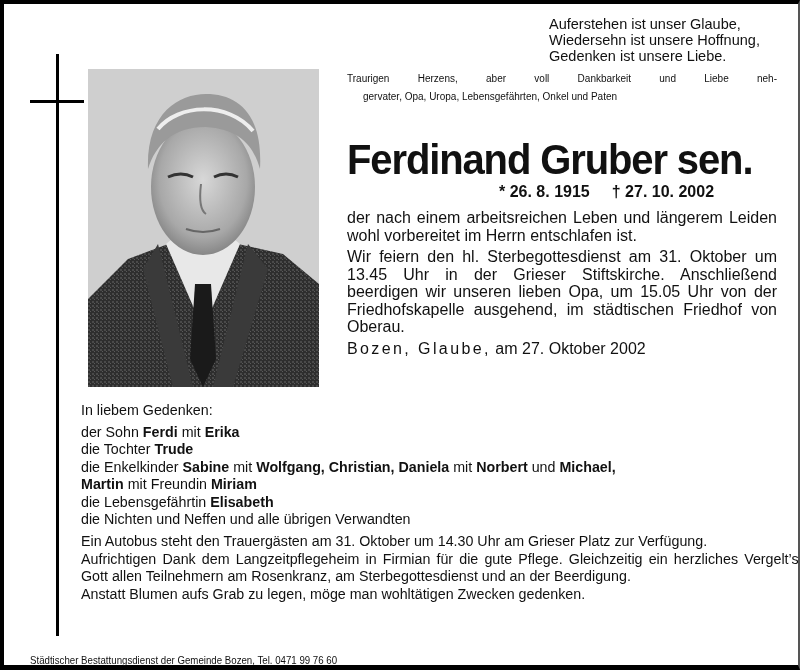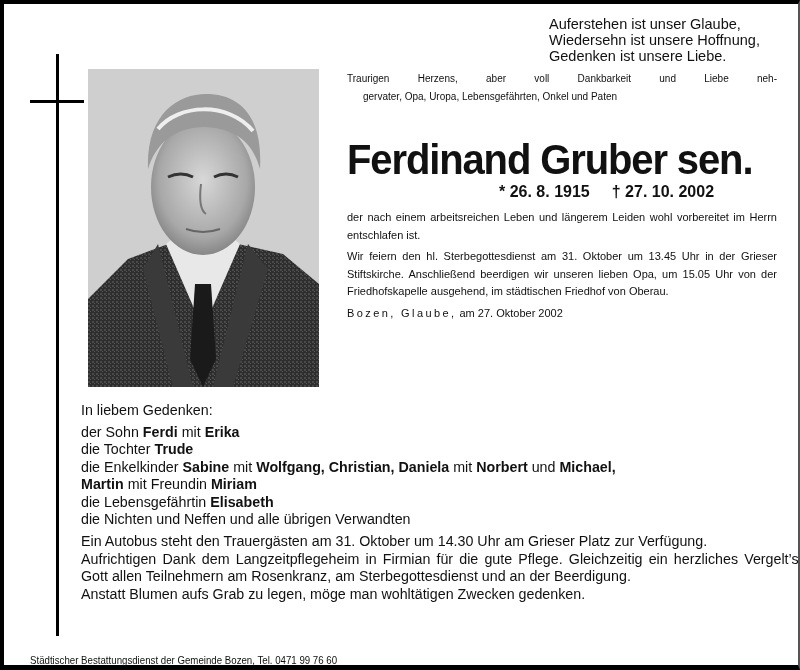--- a/index.html
+++ b/index.html
@@ -29,21 +29,21 @@
       font-size: 43px; font-weight: bold; letter-spacing: -1.2px; line-height: 50px;
       transform: scaleX(0.93); transform-origin: left center; white-space: nowrap;
     }
     .dates {
       position: absolute; left: 448px; top: 179px;
       font-size: 16px; font-weight: bold; white-space: nowrap; margin-left: 47px;
     }
     .dates span + span { margin-left: 22px; }
     .body-right {
       position: absolute; left: 343px; top: 205px; width: 430px;
-      font-size: 11px; line-height: 17.5px;
+      font-size: 16px; line-height: 17.5px;
     }
     .body-right p { margin: 0 0 4px 0; text-align: justify; }
     .place-date { letter-spacing: 0; }
     .place-date .spaced { letter-spacing: 2.4px; }
     .mourners {
       position: absolute; left: 77px; top: 397px; width: 700px;
       font-size: 15.5px; line-height: 17.5px;
       transform: scaleX(0.92); transform-origin: left top;
     }
     .mourners .head { margin-bottom: 4px; }

